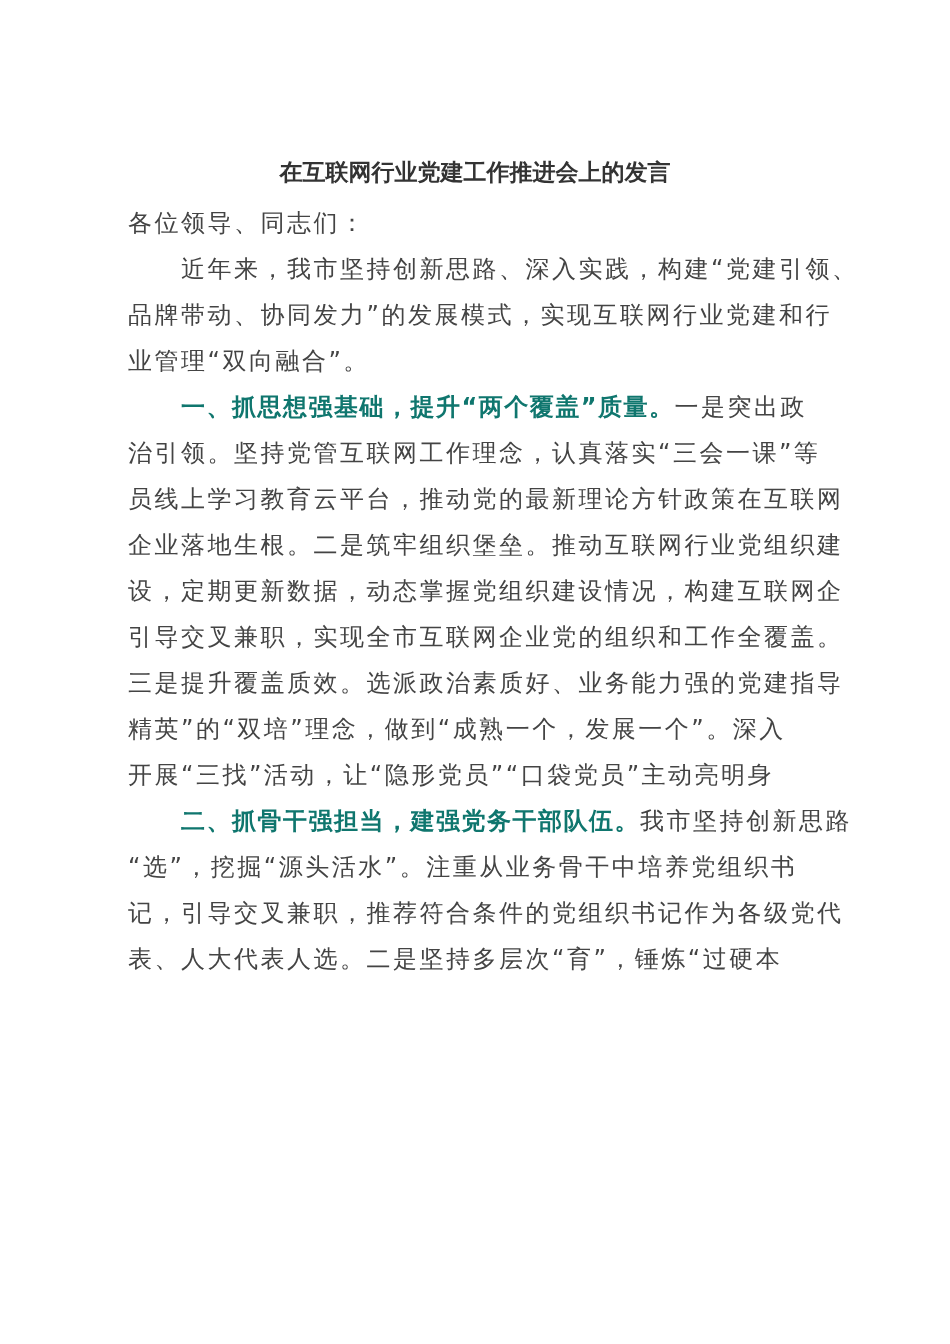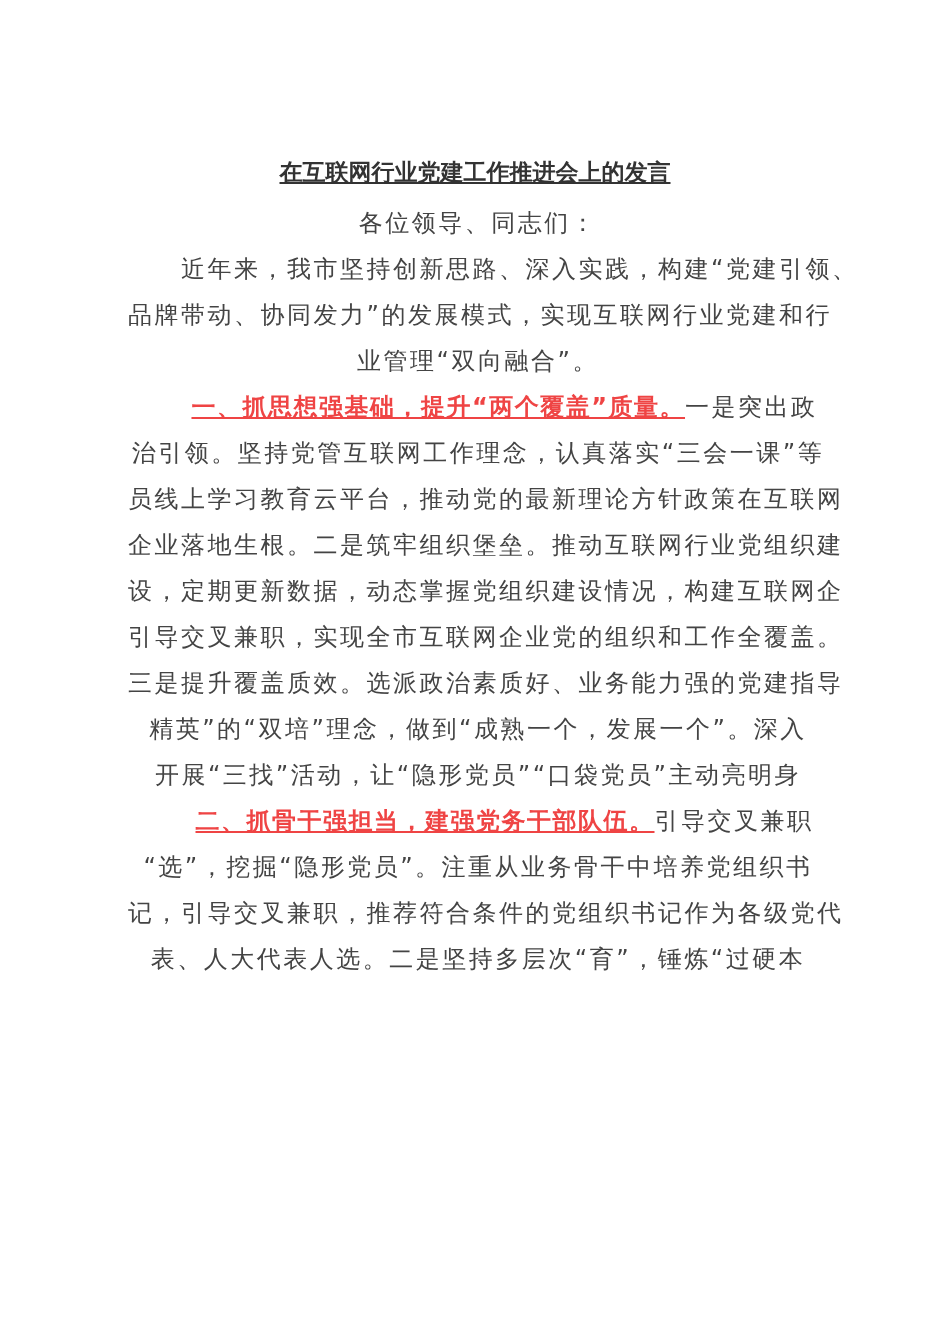--- a/index.html
+++ b/index.html
@@ -1,30 +1,30 @@
 <!DOCTYPE html>
 <html><head>
 <meta charset="utf-8">
 <style>
   html, body { margin: 0; padding: 0; background: #ffffff; }
   body { width: 950px; height: 1344px; position: relative; overflow: hidden; }
   .page { position: absolute; left: 0; top: 0; width: 950px; height: 1344px; background: #fff; }
   .title {
     position: absolute; left: 0; width: 950px; top: 156px;
     text-align: center; font-family: "DejaVu Serif", serif; font-weight: bold;
-    font-size: 23px; color: #333; letter-spacing: 0px; line-height: 32px; text-decoration: underline;
+    font-size: 23px; color: #333; letter-spacing: 0px; line-height: 32px;
   }
   .body {
     position: absolute; left: 128px; top: 200px; width: 700px;
     font-family: "DejaVu Sans", sans-serif; font-size: 24px; color: #444;
     line-height: 46px;
   }
-  .line { height: 46px; white-space: nowrap; letter-spacing: 2.5px; text-align: center; }
+  .line { height: 46px; white-space: nowrap; letter-spacing: 2.5px; }
   .indent { padding-left: 53px; }
-  .bold { font-weight: bold; color: #ef4444; letter-spacing: 1.5px; text-decoration: underline; }
+  .bold { font-weight: bold; color: #0f766e; letter-spacing: 1.5px; }
 </style>
 </head>
 <body>
 
 <div class="page">
   <div class="title">在互联网行业党建工作推进会上的发言</div>
   <div class="body">
     <div class="line">各位领导、同志们：</div>
     <div id="lines">
         <div class="line indent"><span>近年来，我市坚持创新思路、深入实践，构建“党建引领、</span></div>
@@ -32,19 +32,19 @@
         <div class="line"><span>业管理“双向融合”。</span></div>
         <div class="line indent"><span class="bold">一、抓思想强基础，提升“两个覆盖”质量。</span><span>一是突出政</span></div>
         <div class="line"><span>治引领。坚持党管互联网工作理念，认真落实“三会一课”等</span></div>
         <div class="line"><span>员线上学习教育云平台，推动党的最新理论方针政策在互联网</span></div>
         <div class="line"><span>企业落地生根。二是筑牢组织堡垒。推动互联网行业党组织建</span></div>
         <div class="line"><span>设，定期更新数据，动态掌握党组织建设情况，构建互联网企</span></div>
         <div class="line"><span>引导交叉兼职，实现全市互联网企业党的组织和工作全覆盖。</span></div>
         <div class="line"><span>三是提升覆盖质效。选派政治素质好、业务能力强的党建指导</span></div>
         <div class="line"><span>精英”的“双培”理念，做到“成熟一个，发展一个”。深入</span></div>
         <div class="line"><span>开展“三找”活动，让“隐形党员”“口袋党员”主动亮明身</span></div>
-        <div class="line indent"><span class="bold">二、抓骨干强担当，建强党务干部队伍。</span><span>引导交叉兼职</span></div>
-        <div class="line"><span>“选”，挖掘“隐形党员”。注重从业务骨干中培养党组织书</span></div>
+        <div class="line indent"><span class="bold">二、抓骨干强担当，建强党务干部队伍。</span><span>我市坚持创新思路</span></div>
+        <div class="line"><span>“选”，挖掘“源头活水”。注重从业务骨干中培养党组织书</span></div>
         <div class="line"><span>记，引导交叉兼职，推荐符合条件的党组织书记作为各级党代</span></div>
         <div class="line"><span>表、人大代表人选。二是坚持多层次“育”，锤炼“过硬本</span></div>
       </div>
   </div>
 </div>
 
 </body></html>

